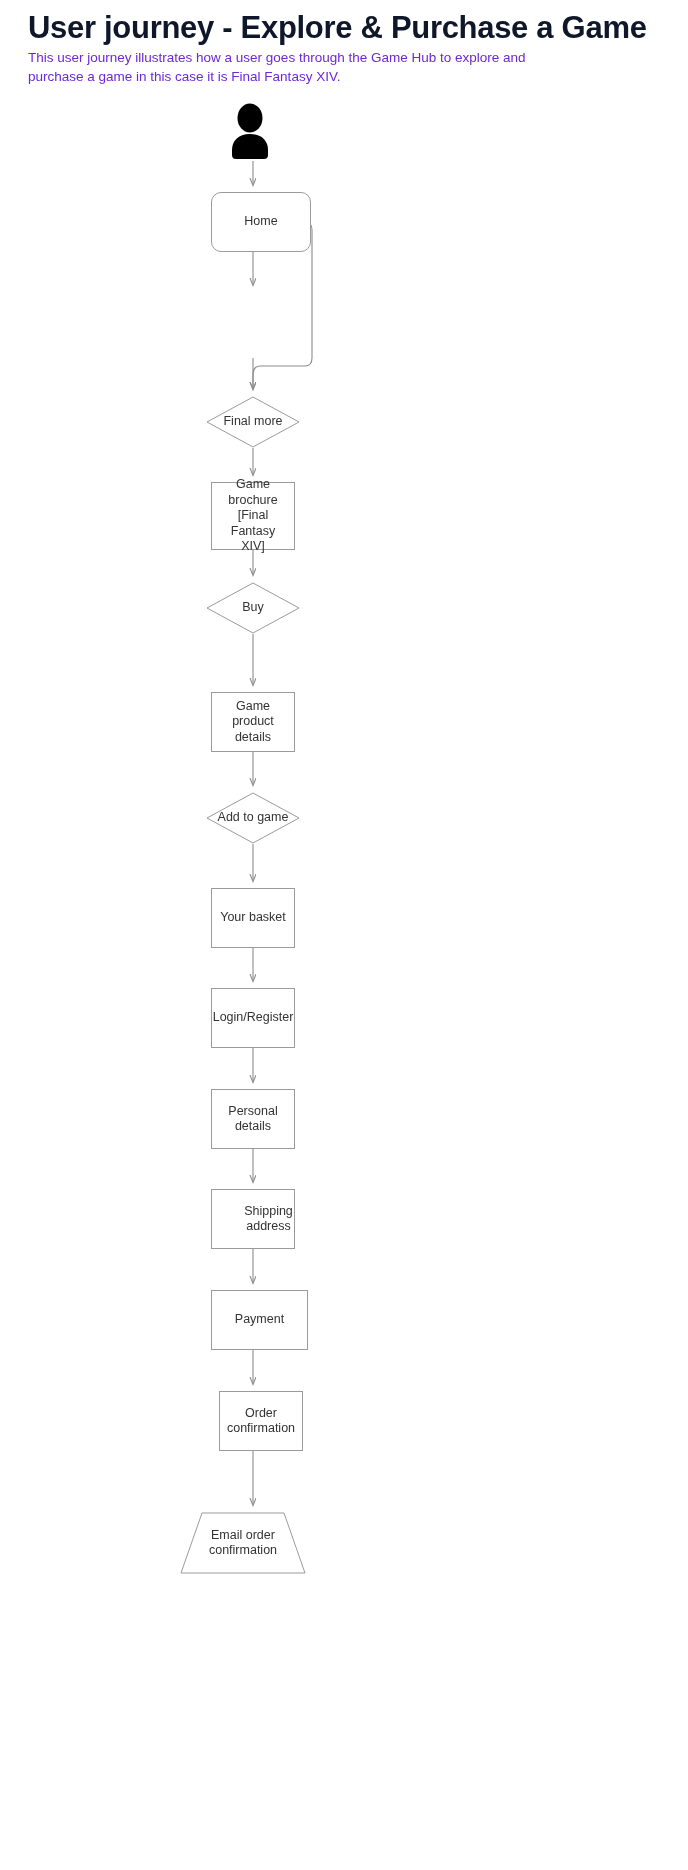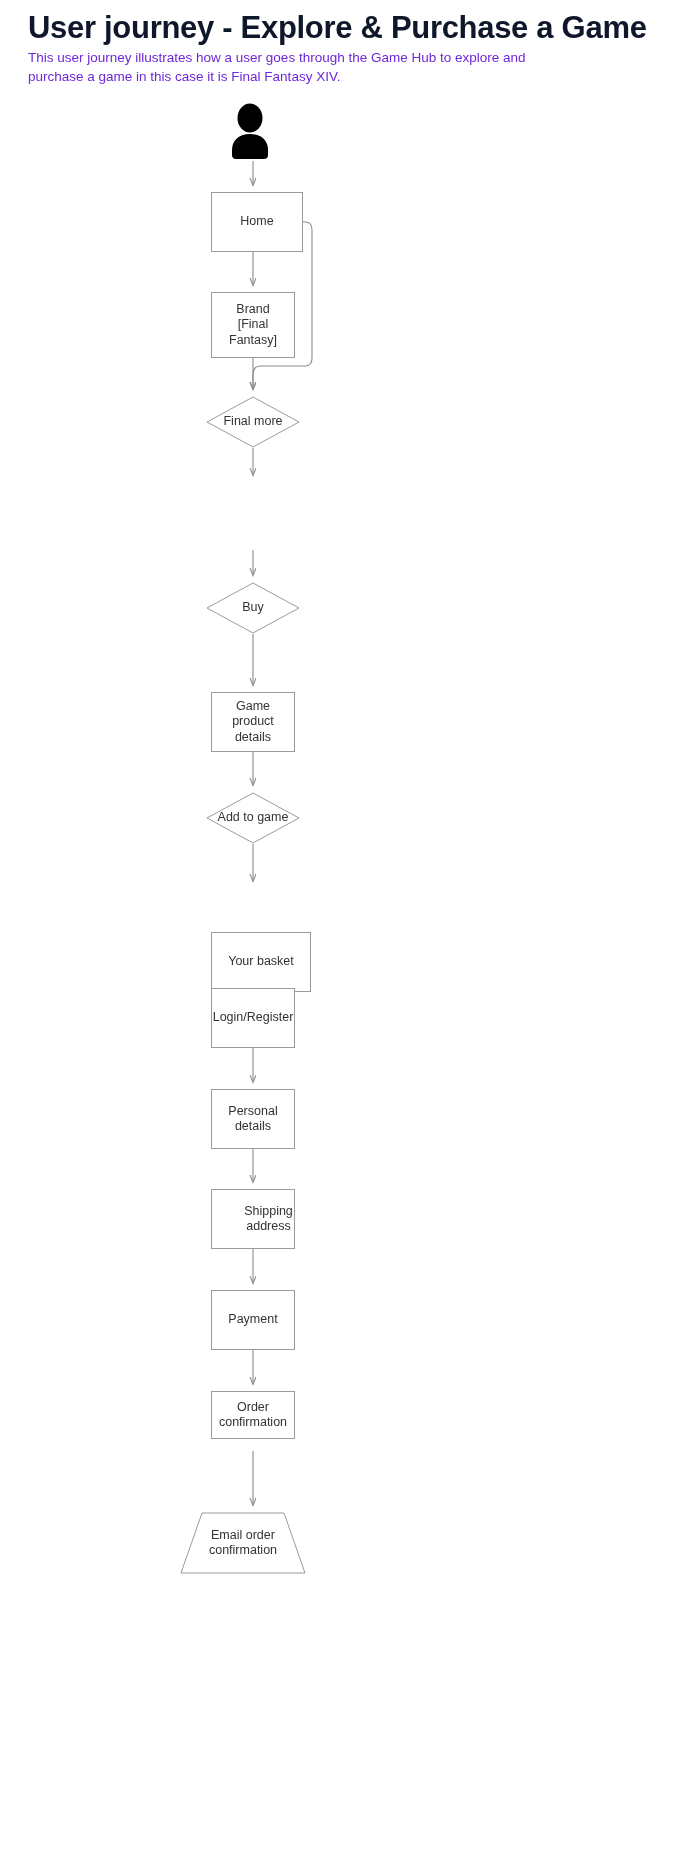--- a/index.html
+++ b/index.html
@@ -150,77 +150,78 @@
     </g>
   </svg>
 
   <div class="actor-icon" style="left:226px; top:103px; width:48px; height:58px;">
     <svg width="48" height="58" viewBox="0 0 48 58">
       <ellipse cx="24" cy="15" rx="12.5" ry="14.5" fill="#000000"></ellipse>
       <path d="M24,31 C12,31 6,38 6,47 L6,52 Q6,56 10,56 L38,56 Q42,56 42,52 L42,47 C42,38 36,31 24,31 Z" fill="#000000"></path>
     </svg>
   </div>
 
-  <div class="node node-process" style="left:211px; top:192px; width:92px; height:60px;">
+  <div class="node node-process" style="left:211px; top:192px; width:100px; height:60px;border-radius:10px;">
     <span class="node-text">Home</span>
   </div>
 
-  <div class="node node-process" style="left:211px; top:292px; width:84px; height:66px;">
-    <span class="node-text">Brand
-[Final Fantasy]</span>
-  </div>
 
   <div class="node node-decision" style="left:206px; top:396px; width:94px; height:52px;">
     <svg class="diamond-svg" width="94" height="52" viewBox="0 0 94 52">
       <polygon points="47,1 93,26 47,51 1,26" fill="#ffffff" stroke="#9b9b9b" stroke-width="1"></polygon>
     </svg>
     <span class="node-text">Final more</span>
   </div>
 
+  <div class="node node-process" style="left:211px; top:482px; width:84px; height:68px;">
+    <span class="node-text">Game brochure
+[Final Fantasy
+XIV]</span>
+  </div>
 
   <div class="node node-decision" style="left:206px; top:582px; width:94px; height:52px;">
     <svg class="diamond-svg" width="94" height="52" viewBox="0 0 94 52">
       <polygon points="47,1 93,26 47,51 1,26" fill="#ffffff" stroke="#9b9b9b" stroke-width="1"></polygon>
     </svg>
     <span class="node-text">Buy</span>
   </div>
 
   <div class="node node-process" style="left:211px; top:692px; width:84px; height:60px;">
     <span class="node-text">Game product
 details</span>
   </div>
 
   <div class="node node-decision" style="left:206px; top:792px; width:94px; height:52px;">
     <svg class="diamond-svg" width="94" height="52" viewBox="0 0 94 52">
       <polygon points="47,1 93,26 47,51 1,26" fill="#ffffff" stroke="#9b9b9b" stroke-width="1"></polygon>
     </svg>
     <span class="node-text">Add to game</span>
   </div>
 
-  <div class="node node-process" style="left:211px; top:888px; width:100px; height:60px;margin-top:44px;">
+  <div class="node node-process" style="left:211px; top:888px; width:84px; height:60px;">
     <span class="node-text">Your basket</span>
   </div>
 
   <div class="node node-process" style="left:211px; top:988px; width:84px; height:60px;">
     <span class="node-text">Login/Register</span>
   </div>
 
   <div class="node node-process" style="left:211px; top:1089px; width:84px; height:60px;">
     <span class="node-text">Personal details</span>
   </div>
 
   <div class="node node-process" style="left:211px; top:1189px; width:84px; height:60px;padding-left:31px;">
     <span class="node-text">Shipping address</span>
   </div>
 
-  <div class="node node-process" style="left:211px; top:1290px; width:84px; height:60px;">
+  <div class="node node-process" style="left:211px; top:1290px; width:97px; height:60px;">
     <span class="node-text">Payment</span>
   </div>
 
-  <div class="node node-process" style="left:211px; top:1391px; width:84px; height:48px;">
+  <div class="node node-process" style="left:219px; top:1391px; width:84px; height:60px;">
     <span class="node-text">Order
 confirmation</span>
   </div>
 
   <div class="node node-terminator" style="left:180px; top:1512px; width:126px; height:62px;">
     <svg class="trap-svg" width="126" height="62" viewBox="0 0 126 62">
       <polygon points="22,1 104,1 125,61 1,61" fill="#ffffff" stroke="#9b9b9b" stroke-width="1"></polygon>
     </svg>
     <span class="node-text">Email order
 confirmation</span>

